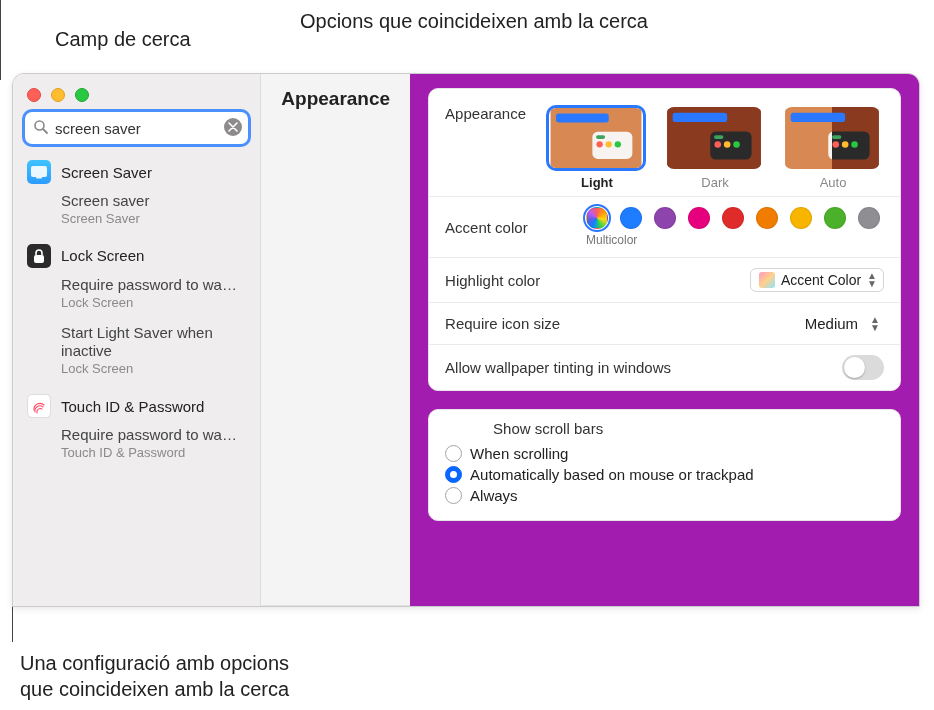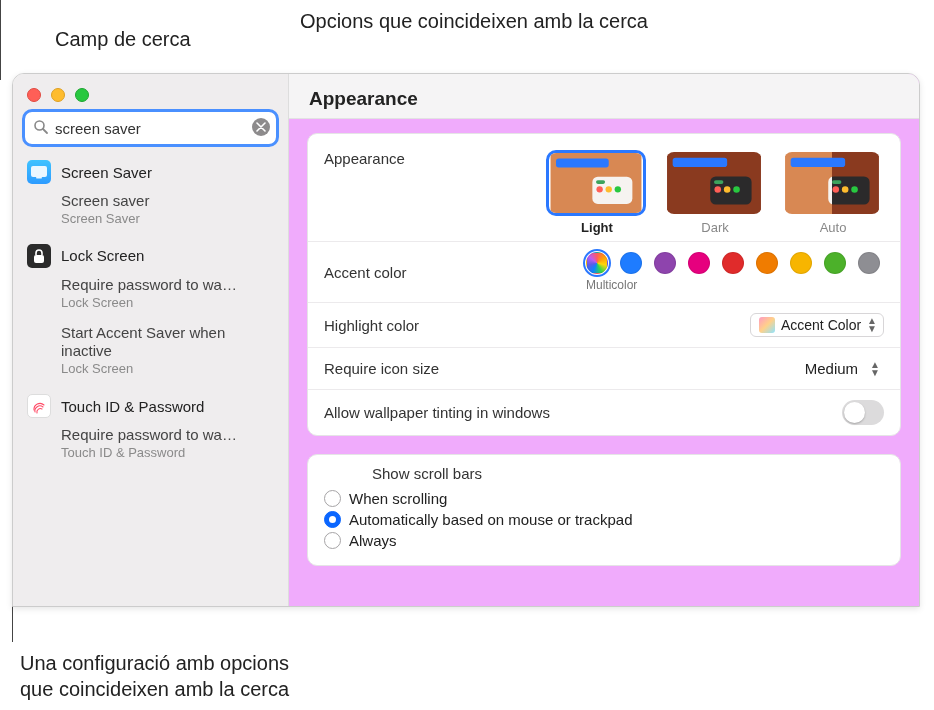--- a/index.html
+++ b/index.html
@@ -99,22 +99,22 @@
   .ricon-tid { background:#fff; border:1px solid #ddd; color:#ff4a66;}
   .rsub { padding-left: 34px; padding-top:4px; padding-bottom:2px;}
   .rsub .name { font-size:15px; color:#444; line-height:1.25;}
   .rsub .cat { font-size:13px; color:#8a8a8a;}
   .rsub + .rsub { margin-top:8px;}
 
   
   .main {
     flex: 1;
     display: flex;
-    flex-direction: column;
-    background: #f0abfc;
+    flex-direction: row;
+    background: #a21caf;
     justify-content: space-between;
   }
   .main-header {
     padding: 14px 20px 8px 20px;
     font-size: 19px;
     font-weight: 600;
     background: #f5f4f5;
     border-bottom: 1px solid #e2e2e2;
   }
   .main-body {
@@ -253,21 +253,21 @@
                 <path d="M4 7 V5 a3 3 0 0 1 6 0 V7" stroke="#fff" stroke-width="1.6" fill="none"></path>
               </svg>
           </span>
           <span>Lock Screen</span>
         </div>
         <div class="rsub">
           <div class="name">Require password to wa…</div>
           <div class="cat">Lock Screen</div>
         </div>
         <div class="rsub">
-          <div class="name">Start Accent Saver when inactive</div>
+          <div class="name">Start Light Saver when inactive</div>
           <div class="cat">Lock Screen</div>
         </div>
       </div>
 
       <div class="rgroup">
         <div class="rtitle">
           <span class="ricon ricon-tid">
             <svg width="18" height="18" viewBox="0 0 18 18">
               <path d="M4 13 a6 6 0 0 1 10 -5" stroke="#ff4a66" stroke-width="1.1" fill="none" stroke-linecap="round"></path>
               <path d="M5 15 a5 5 0 0 1 8 -5" stroke="#ff4a66" stroke-width="1.1" fill="none" stroke-linecap="round"></path>

